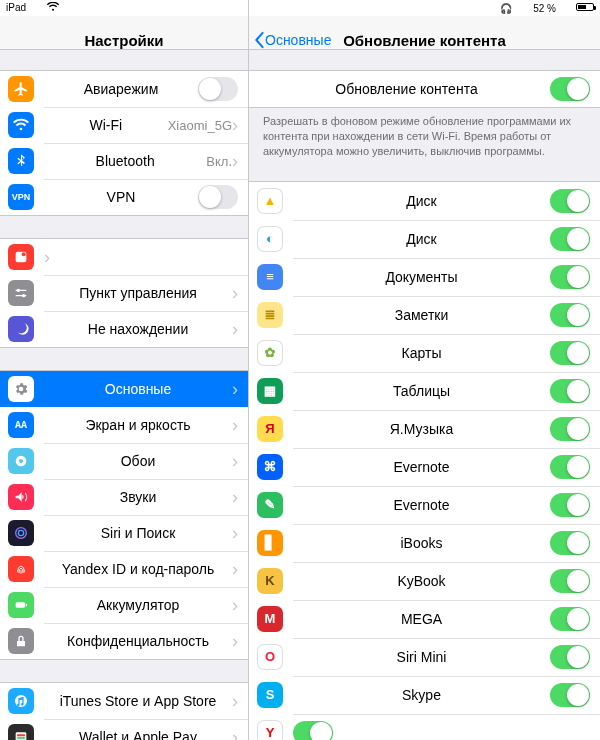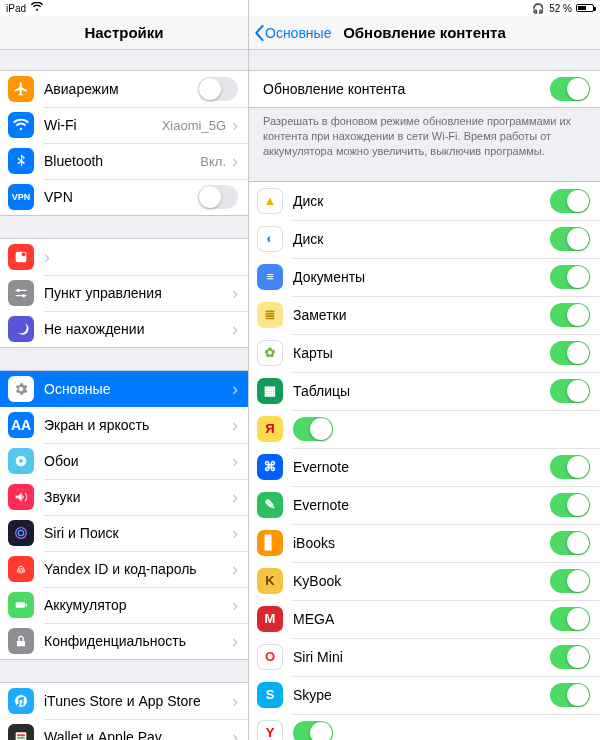--- a/index.html
+++ b/index.html
@@ -3,42 +3,42 @@
 <meta charset="utf-8">
 <style>
   * { box-sizing: border-box; margin: 0; padding: 0; }
   html, body { width: 600px; height: 740px; font-family: -apple-system, "Helvetica Neue", Arial, sans-serif; font-size: 14px; background: #fff; overflow: hidden; }
   .root { display: flex; width: 600px; height: 740px; }
   .left { width: 249px; flex: none; border-right: 1px solid #c8c7cc; background: #efeff4; display: flex; flex-direction: column; }
   .right { flex: 1; background: #efeff4; display: flex; flex-direction: column; }
 
   
   .status { height: 16px; display: flex; align-items: center; justify-content: space-between; padding: 0 6px; font-size: 10px; background: #fff; }
-  .status-left, .status-right { display: flex; align-items: center; gap: 4px; }
+  .status-left, .status-right { display: flex; gap: 20px; }
   .status .wifi { font-size: 10px; }
   .battery { display: inline-block; width: 18px; height: 8px; border: 1px solid #000; border-radius: 2px; position: relative; }
   .battery::after { content: ""; position: absolute; right: -3px; top: 2px; width: 2px; height: 4px; background: #000; border-radius: 0 1px 1px 0; }
   .battery .fill { position: absolute; left: 1px; top: 1px; bottom: 1px; width: 50%; background: #000; }
 
   
-  .hdr { height: 34px; background: #f7f7f8; border-bottom: 1px solid #c8c7cc; display: flex; align-items: center; justify-content: center; position: relative; font-weight: 600; font-size: 15px; }
+  .hdr { height: 34px; background: #f7f7f8; border-bottom: 1px solid #c8c7cc; display: flex; align-items: flex-end; justify-content: center; position: relative; font-weight: 600; font-size: 15px; }
   .hdr .back { position: absolute; left: 4px; display: flex; align-items: center; color: #007aff; font-size: 14px; font-weight: 400; cursor: pointer; }
   .hdr .back svg { width: 12px; height: 18px; }
   .hdr-title { color: #000; }
 
   
   .group { margin-top: 22px; background: #fff; border-top: 1px solid #c8c7cc; border-bottom: 1px solid #c8c7cc; }
   .group:first-of-type { margin-top: 20px; }
   .row { display: flex; align-items: center; height: 36px; padding: 0 10px 0 8px; position: relative; }
   .row + .row::before { content: ""; position: absolute; left: 44px; right: 0; top: 0; height: 1px; background: #e0e0e3; }
   .row.selected { background: #007aff; color: #fff; }
   .row.selected + .row::before { display: none; }
   .icon { width: 26px; height: 26px; border-radius: 6px; display: flex; align-items: center; justify-content: center; margin-right: 10px; flex: none; color: #fff; font-size: 13px; font-weight: bold; }
-  .label { flex: 1; font-size: 14px; white-space: nowrap; overflow: hidden; text-overflow: ellipsis; }
-  .value { color: #8e8e93; font-size: 13px; margin-right: 6px; }
+  .label { flex: 1; font-size: 14px; white-space: nowrap; overflow: hidden; text-overflow: ellipsis; text-align: center; }
+  .value { color: #8e8e93; font-size: 13px; }
   .chev { color: #c7c7cc; font-size: 18px; line-height: 1; }
   .row.selected .chev { color: rgba(255,255,255,.7); }
 
   
   .toggle { width: 40px; height: 24px; border-radius: 12px; background: #e5e5ea; position: relative; flex: none; cursor: pointer; }
   .toggle .knob { position: absolute; top: 1px; left: 1px; width: 22px; height: 22px; background: #fff; border-radius: 50%; box-shadow: 0 1px 3px rgba(0,0,0,.3); transition: left .1s; }
   .toggle.on { background: #4cd964; }
   .toggle.on .knob { left: 17px; }
 
   
@@ -148,21 +148,21 @@
             <div class="icon" style="background: rgb(255, 255, 255); color: rgb(142, 142, 147);">
               <svg viewBox="0 0 24 24">
                 <path fill="#8e8e93" d="M12 8a4 4 0 100 8 4 4 0 000-8zm9 5l2-1-2-1 .7-2.1-2.1.7-1-2-1 2-2.1-.7.7 2.1-2 1 2 1-.7 2.1 2.1-.7 1 2 1-2 2.1.7z" opacity=".0"></path>
                 <path fill="#8e8e93" d="M19.4 13a7.5 7.5 0 000-2l2.1-1.6-2-3.5-2.5 1a7.5 7.5 0 00-1.7-1l-.4-2.6h-4l-.4 2.6a7.5 7.5 0 00-1.7 1l-2.5-1-2 3.5L6.6 11a7.5 7.5 0 000 2l-2.1 1.6 2 3.5 2.5-1a7.5 7.5 0 001.7 1l.4 2.6h4l.4-2.6a7.5 7.5 0 001.7-1l2.5 1 2-3.5L19.4 13zM12 15.5A3.5 3.5 0 1115.5 12 3.5 3.5 0 0112 15.5z"></path>
               </svg>
             </div>
             <span class="label">Основные</span>
             <span class="chev">›</span>
           </div>
           <div class="row">
-            <div class="icon" style="background: rgb(0, 122, 255); font-size: 14px; color: rgb(255, 255, 255);">AA</div>
+            <div class="icon" style="background: rgb(0, 122, 255); font-size: 10px; color: rgb(255, 255, 255); font-family: Liberation Mono, monospace;">AA</div>
             <span class="label">Экран и яркость</span>
             <span class="chev">›</span>
           </div>
           <div class="row">
             <div class="icon" style="background: rgb(84, 199, 236);">
               <svg viewBox="0 0 24 24">
                 <circle cx="12" cy="12" r="8" fill="#fff"></circle>
                 <circle cx="12" cy="12" r="3" fill="#54c7ec"></circle>
               </svg>
             </div>
@@ -311,20 +311,21 @@
           </div>
           <div class="row">
             <div class="icon" style="background: rgb(15, 157, 88); color: rgb(255, 255, 255);">▦</div>
             <span class="label">Таблицы</span>
             <div class="toggle on">
               <div class="knob"></div>
             </div>
           </div>
           <div class="row">
             <div class="icon" style="background: rgb(255, 219, 77); color: rgb(208, 2, 27);">Я</div>
+            <span class="label">Я.Музыка</span>
             <div class="toggle on">
               <div class="knob"></div>
             </div>
           </div>
           <div class="row">
             <div class="icon" style="background: rgb(0, 97, 255); color: rgb(255, 255, 255);">⌘</div>
             <span class="label">Evernote</span>
             <div class="toggle on">
               <div class="knob"></div>
             </div>

